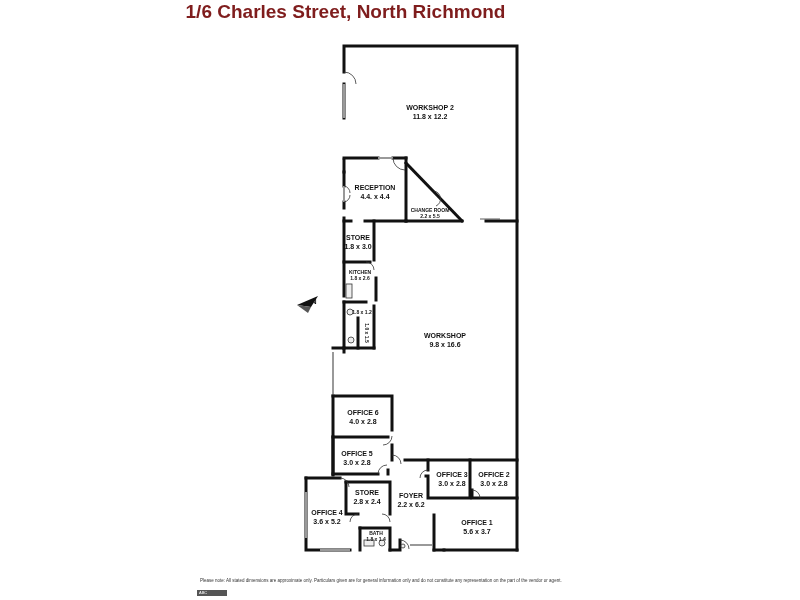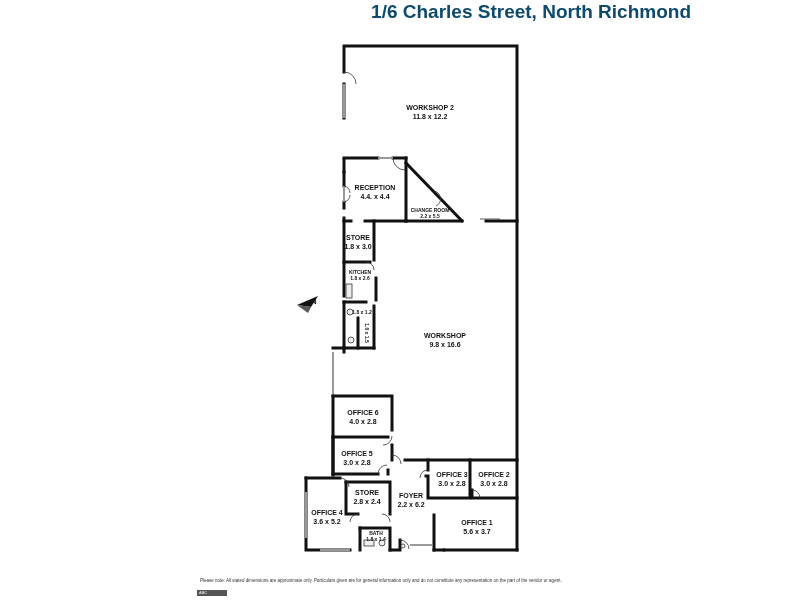--- a/index.html
+++ b/index.html
@@ -1,17 +1,17 @@
 <!DOCTYPE html>
 <html><head>
   <meta charset="utf-8">
   <style>
     html, body { margin: 0; padding: 0; background: #ffffff; }
     body { width: 800px; height: 600px; position: relative; overflow: hidden; font-family: "Liberation Sans", sans-serif; }
-    .title { position: absolute; left: 0; top: 0; width: 691px; text-align: right; font-size: 19px; font-weight: bold; color: #0c4a6e; line-height: 24px; }
+    .title { position: absolute; left: 0; top: 0; width: 691px; text-align: center; font-size: 19px; font-weight: bold; color: #7f1d1d; line-height: 24px; }
     svg.plan { position: absolute; left: 0; top: 0; }
     .room-label { position: absolute; text-align: center; font-size: 7px; font-weight: bold; color: #111; line-height: 9px; transform: translate(-50%, -50%); white-space: nowrap; }
     .room-label .dim { font-weight: bold; display: block; }
     .room-label.small { font-size: 5px; line-height: 6px; }
     .disclaimer { position: absolute; left: 200px; top: 578px; width: 420px; font-size: 4.5px; color: #333; white-space: nowrap; }
     .logo { position: absolute; left: 197px; top: 590px; width: 28px; height: 6px; background: #555; color: #fff; font-size: 4px; line-height: 6px; padding-left: 2px; }
   </style>
 </head>
 <body>
 

